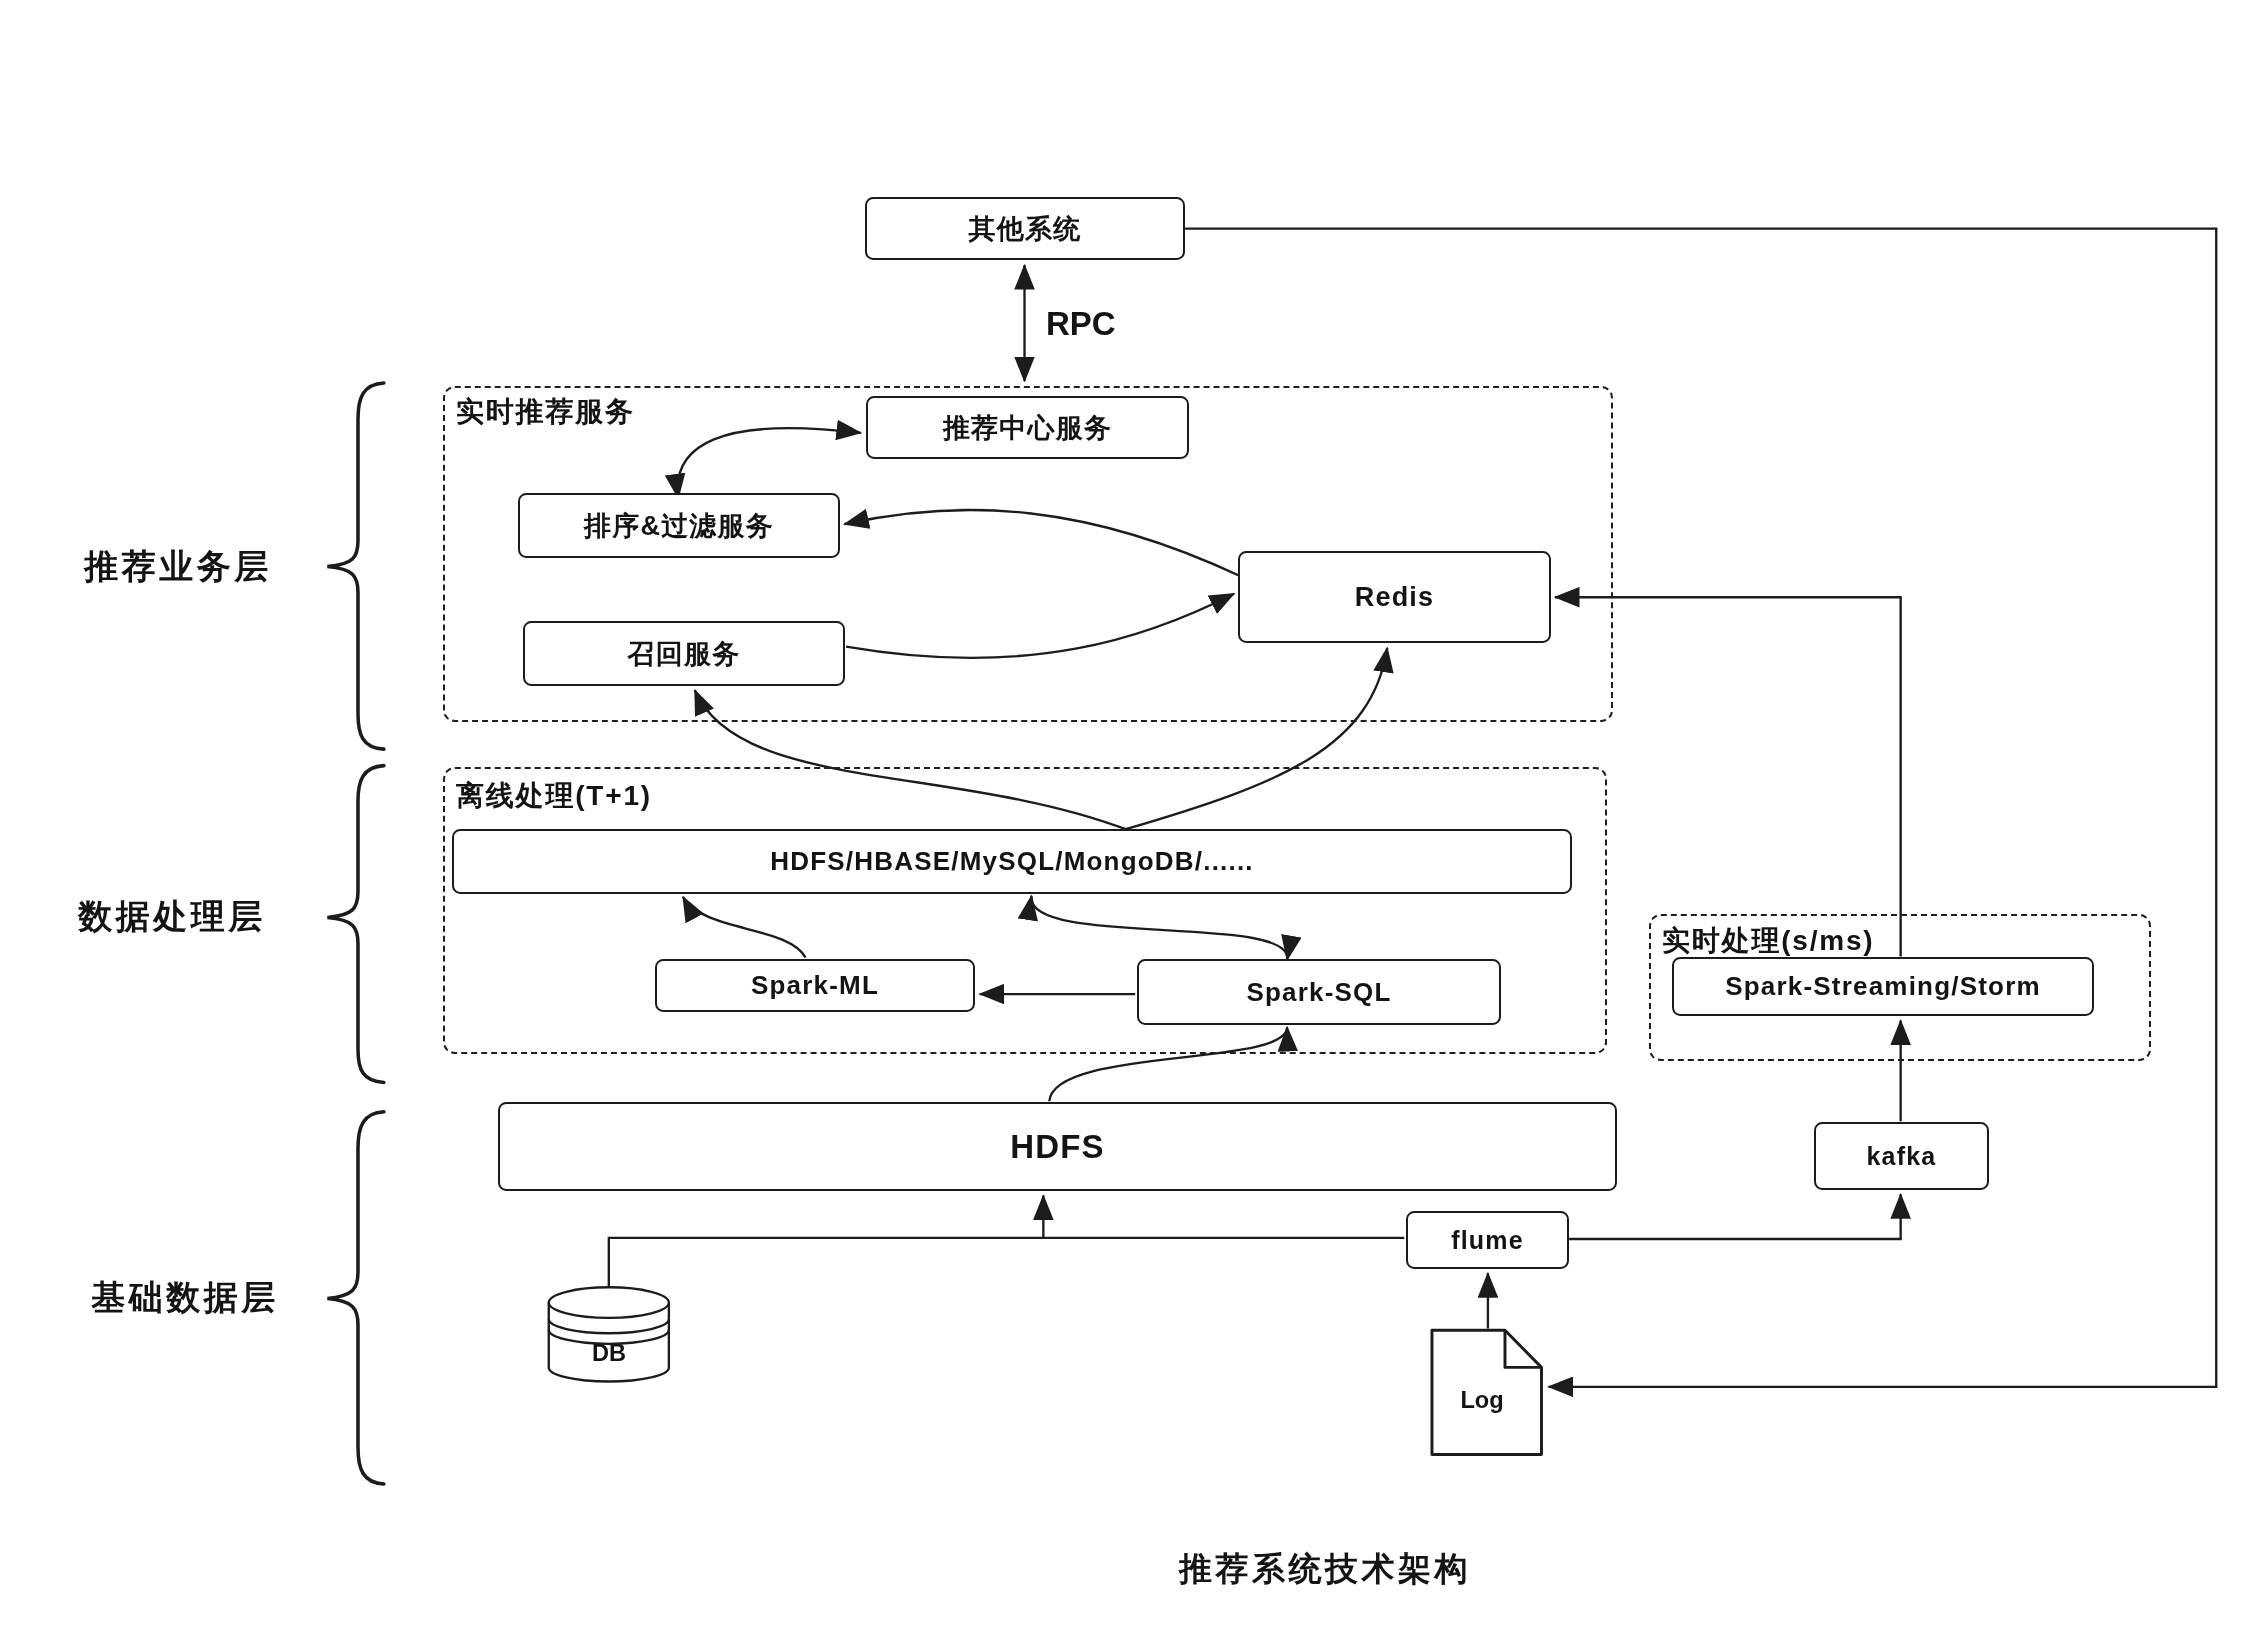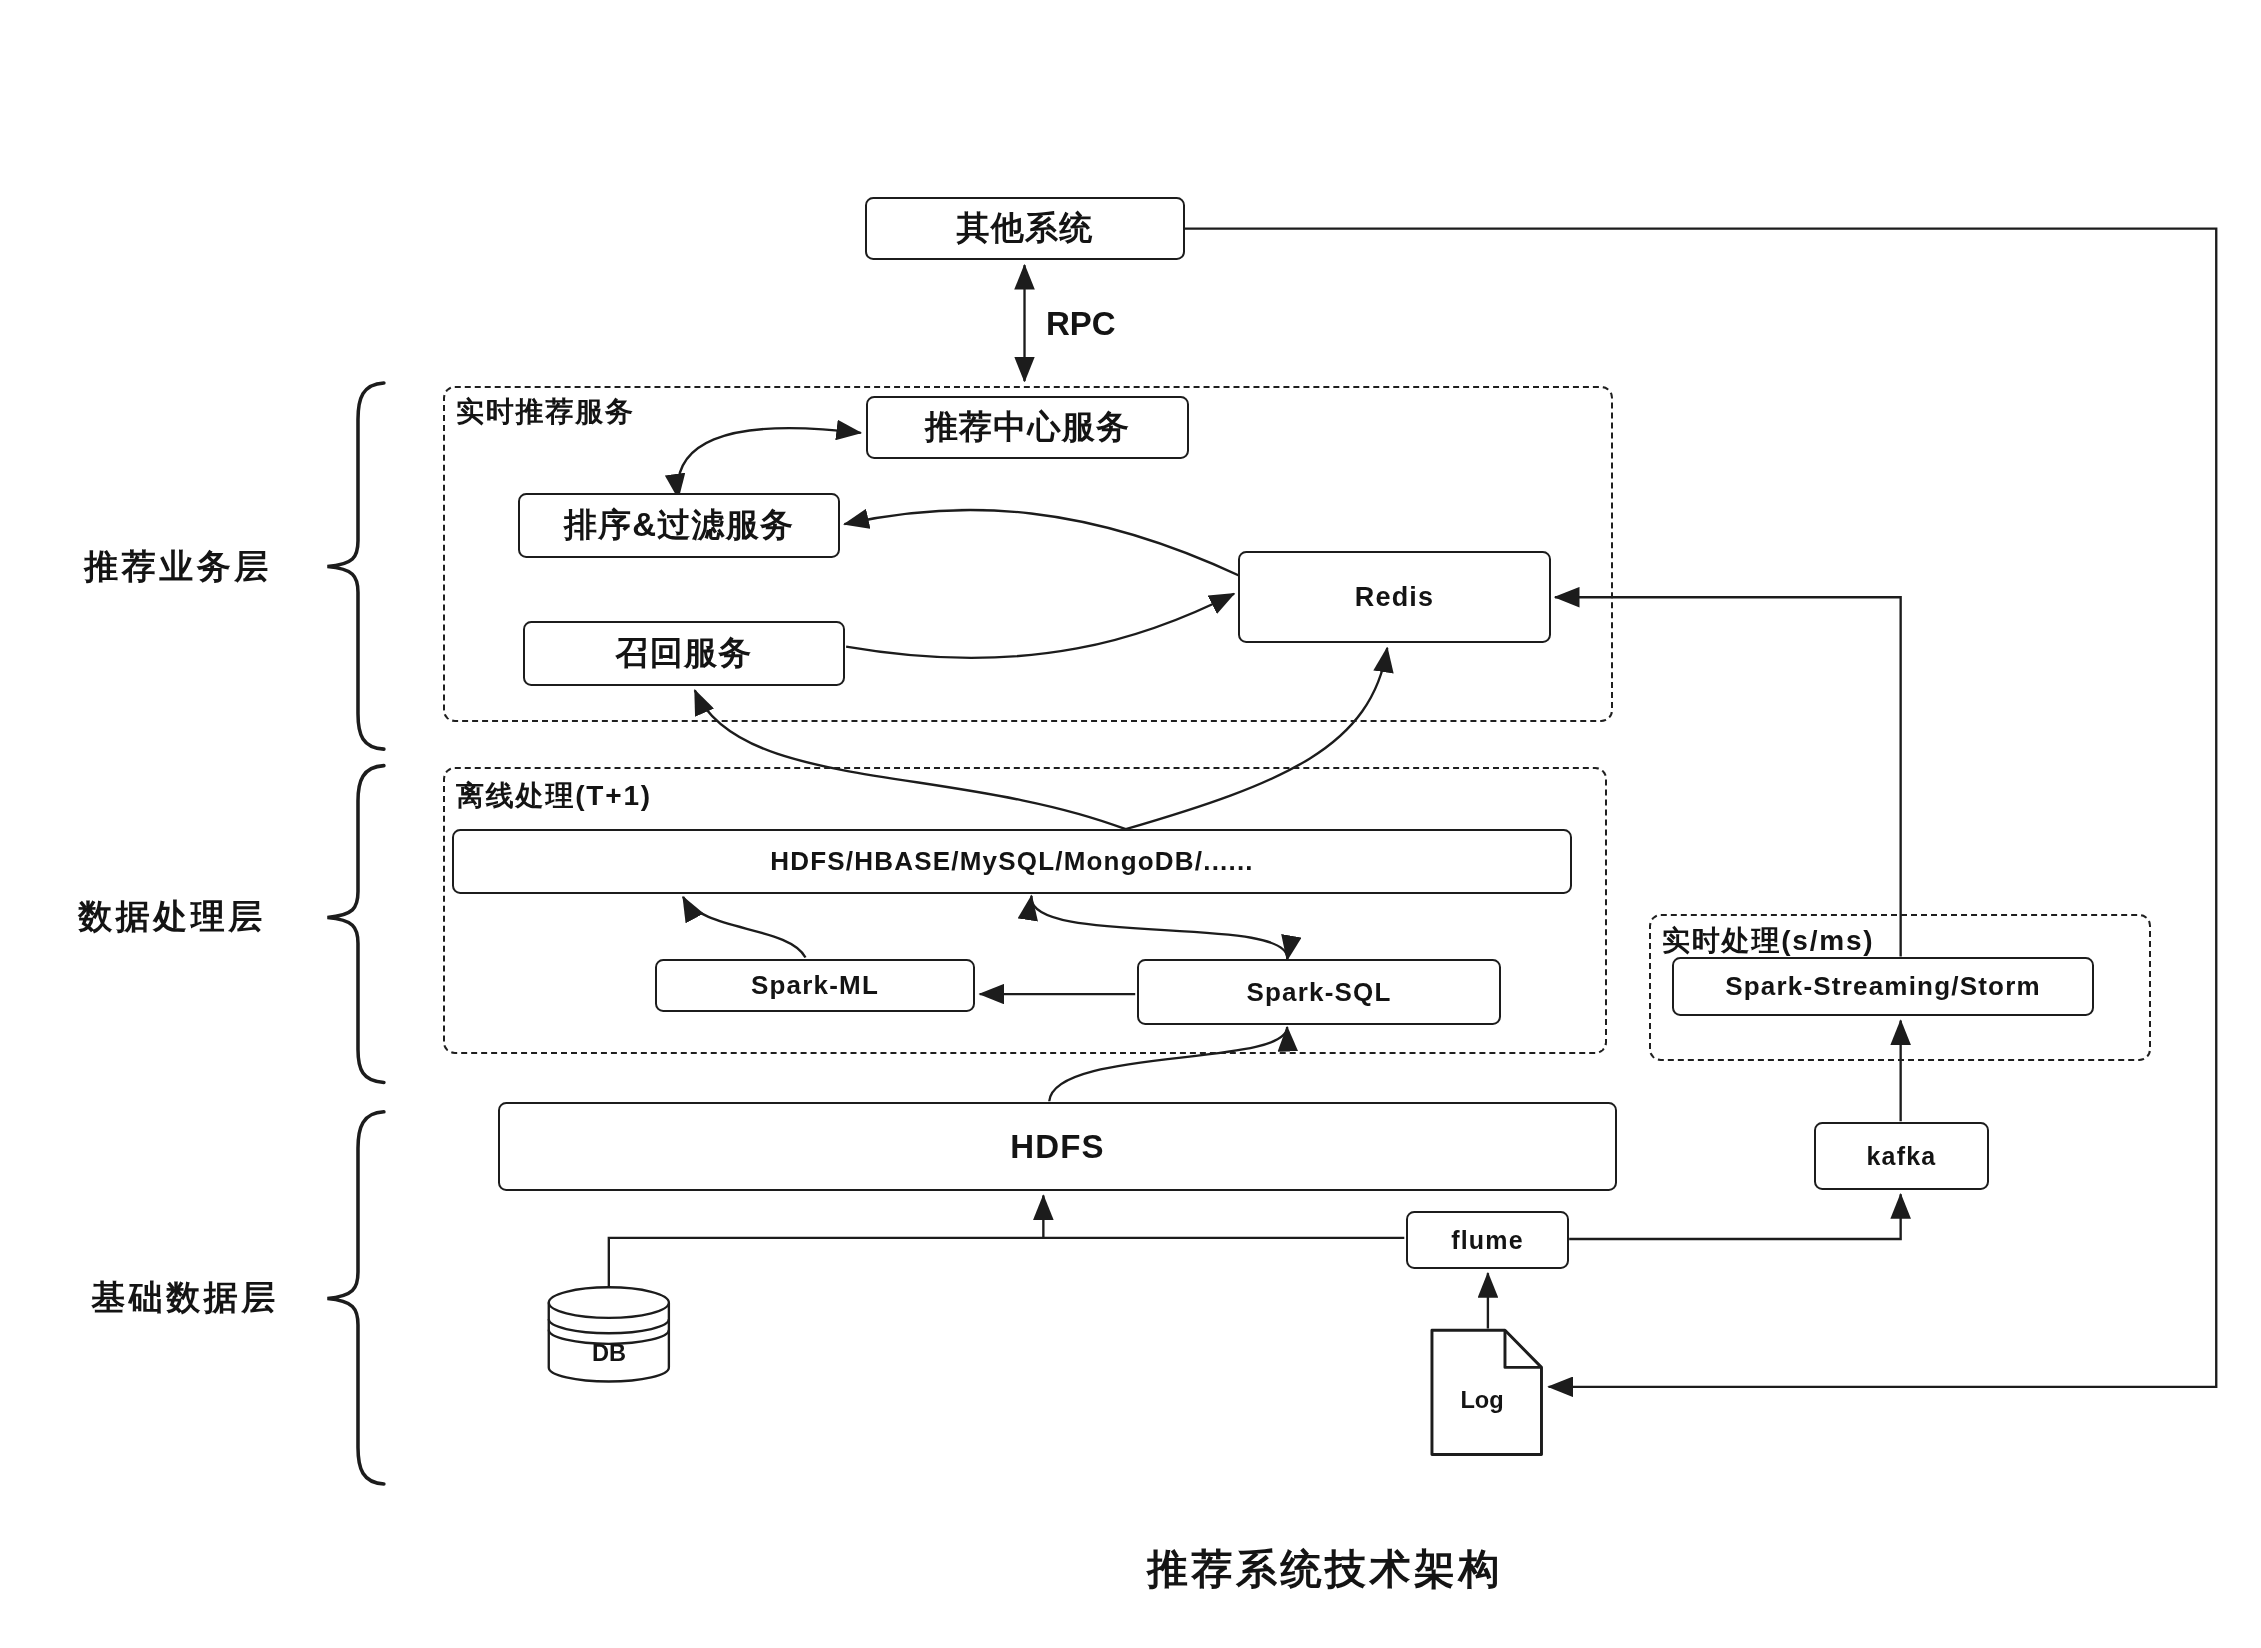--- a/index.html
+++ b/index.html
@@ -14,21 +14,21 @@
     display:flex; align-items:center; justify-content:center;
     font-weight:bold; text-align:center; letter-spacing:1.2px;
   }
   .group {
     position:absolute; box-sizing:border-box; background:transparent;
     border:2.9px dashed #1f1f1f; border-radius:11.8px;
   }
   .group-label { position:absolute; top:7px; left:13px; font-weight:bold; font-size:28px; letter-spacing:1.8px; white-space:nowrap;text-align:center; }
   .side-label { position:absolute; transform:translate(-50%,-50%); font-weight:bold; font-size:34px; letter-spacing:3.5px; white-space:nowrap; }
   .free-label { position:absolute; font-weight:bold; white-space:nowrap; }
-  .cjk { font-size:33px; }
+  .cjk { font-size:27px; }
   .eng { font-size:27px; }
 </style>
 </head>
 <body>
 
 <div id="canvas">
 
   <svg id="wires" viewBox="0 0 3840 2800" xmlns="http://www.w3.org/2000/svg">
     <defs>
       <marker id="ah" viewBox="0 0 10 8" refX="9.5" refY="4" markerWidth="44" markerHeight="35" markerUnits="userSpaceOnUse" orient="auto-start-reverse">
@@ -126,16 +126,16 @@
 
   <div class="free-label" style="left:609px; top:1353px; transform:translate(-50%,-50%); font-size:23.6px;">DB</div>
   <div class="free-label" style="left:1482px; top:1400px; transform:translate(-50%,-50%); font-size:23.6px;">Log</div>
 
   <div class="free-label" style="left:1046px; top:305px; font-size:33px;">RPC</div>
 
   <div class="side-label" style="left:178px; top:567px;">推荐业务层</div>
   <div class="side-label" style="left:172px; top:917px;">数据处理层</div>
   <div class="side-label" style="left:185px; top:1298px;">基础数据层</div>
 
-  <div class="free-label" style="left:1325px; top:1569px; transform:translate(-50%,-50%); font-size:41px; letter-spacing:3.5px;">推荐系统技术架构</div>
+  <div class="free-label" style="left:1325px; top:1569px; transform:translate(-50%,-50%); font-size:33px; letter-spacing:3.5px;">推荐系统技术架构</div>
 
 </div>
 
 
 </body></html>

